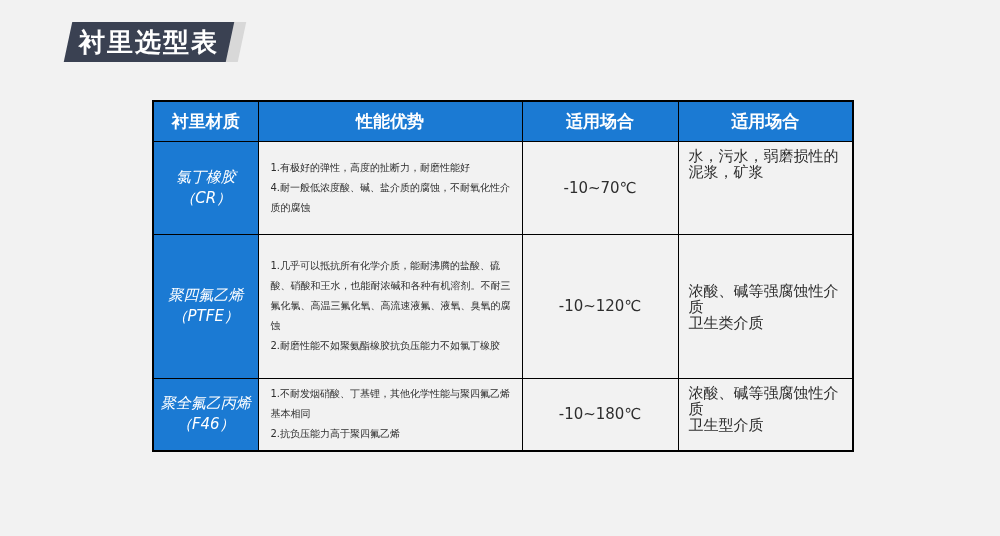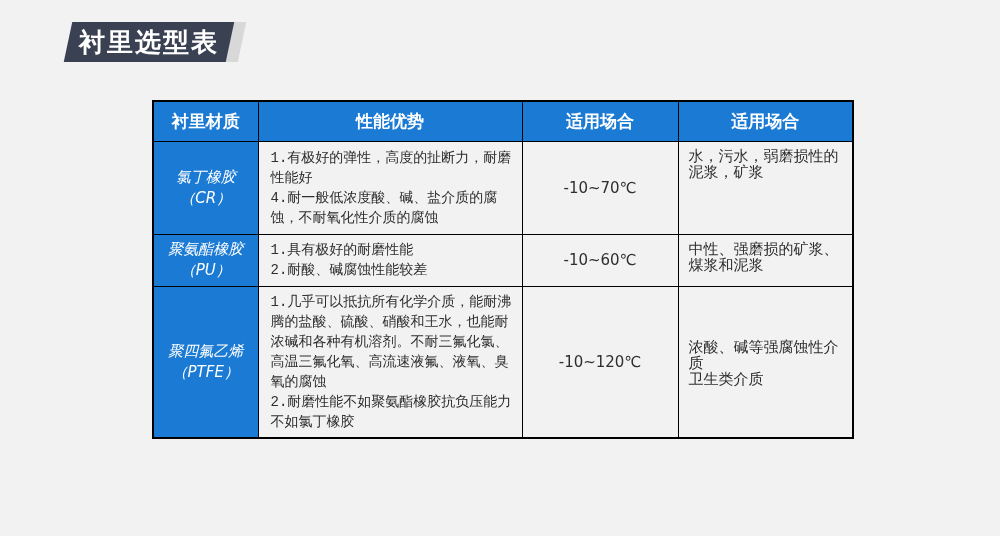--- a/index.html
+++ b/index.html
@@ -76,27 +76,26 @@
     background: var(--accent, #1b7ad3);
     color: #ffffff;
     text-align: center;
     vertical-align: middle;
     font-size: 15px;
     line-height: 21px;
     padding: 2px;
     font-style: italic;
   }
   td.performance-cell {
-    font-size: 14px;
+    font-size: 10px;
     color: #2e2e2e;
     line-height: 20px;
     vertical-align: middle;
     padding: 5px 10px 5px 12px;
     text-align: left;
-    font-family: Liberation Mono, monospace;
   }
   td.temperature-cell {
     font-size: 15px;
     color: #2e2e2e;
     text-align: center;
     vertical-align: middle;
     padding: 13px;
   }
   td.application-cell {
     font-size: 15px;
@@ -145,43 +144,44 @@
       </td>
       <td class="performance-cell">
         <div>1.有极好的弹性，高度的扯断力，耐磨性能好</div>
         <div>4.耐一般低浓度酸、碱、盐介质的腐蚀，不耐氧化性介质的腐蚀</div>
       </td>
       <td class="temperature-cell">-10~70℃</td>
       <td class="application-cell">
         <div>水，污水，弱磨损性的泥浆，矿浆</div>
       </td>
     </tr>
-    <tr class="row-2">
-      <td class="material-cell">
-        <div>聚氨酯橡胶</div>
-        <div>（PU）</div>
-      </td>
-      <td class="performance-cell">
-        <div>1.具有极好的耐磨性能</div>
-        <div>2.耐酸、碱腐蚀性能较差</div>
-      </td>
-      <td class="temperature-cell">-10~60℃</td>
-      <td class="application-cell">
-        <div>中性、强磨损的矿浆、煤浆和泥浆</div>
-      </td>
-    </tr>
     <tr class="row-3">
       <td class="material-cell">
         <div>聚四氟乙烯</div>
         <div>（PTFE）</div>
       </td>
       <td class="performance-cell">
         <div>1.几乎可以抵抗所有化学介质，能耐沸腾的盐酸、硫酸、硝酸和王水，也能耐浓碱和各种有机溶剂。不耐三氟化氯、高温三氟化氧、高流速液氟、液氧、臭氧的腐蚀</div>
         <div>2.耐磨性能不如聚氨酯橡胶抗负压能力不如氯丁橡胶</div>
       </td>
       <td class="temperature-cell">-10~120℃</td>
       <td class="application-cell v-middle">
         <div>浓酸、碱等强腐蚀性介质</div>
         <div>卫生类介质</div>
       </td>
     </tr>
+    <tr class="row-4">
+      <td class="material-cell">
+        <div>聚全氟乙丙烯</div>
+        <div>（F46）</div>
+      </td>
+      <td class="performance-cell">
+        <div>1.不耐发烟硝酸、丁基锂，其他化学性能与聚四氟乙烯基本相同</div>
+        <div>2.抗负压能力高于聚四氟乙烯</div>
+      </td>
+      <td class="temperature-cell">-10~180℃</td>
+      <td class="application-cell">
+        <div>浓酸、碱等强腐蚀性介质</div>
+        <div>卫生型介质</div>
+      </td>
+    </tr>
   </tbody>
 </table>
 
 </body></html>

